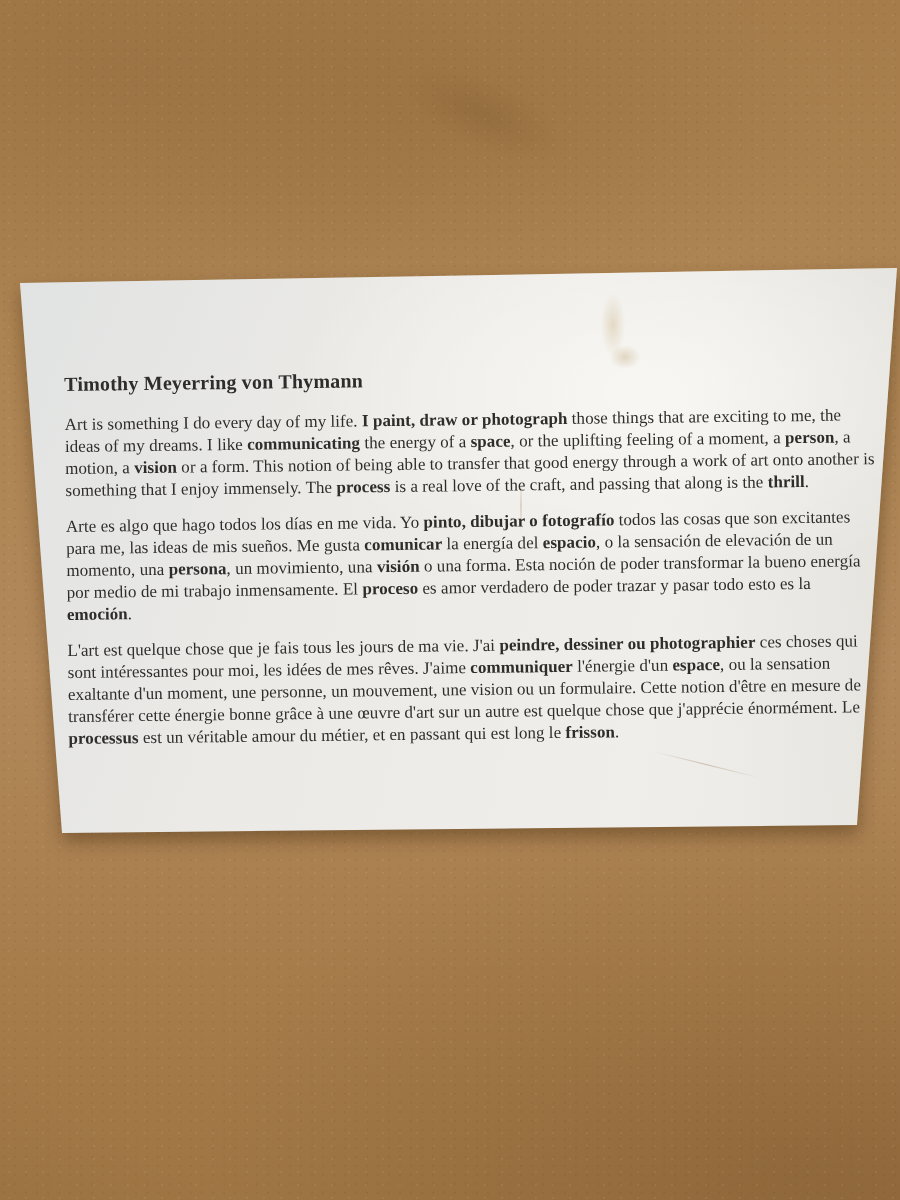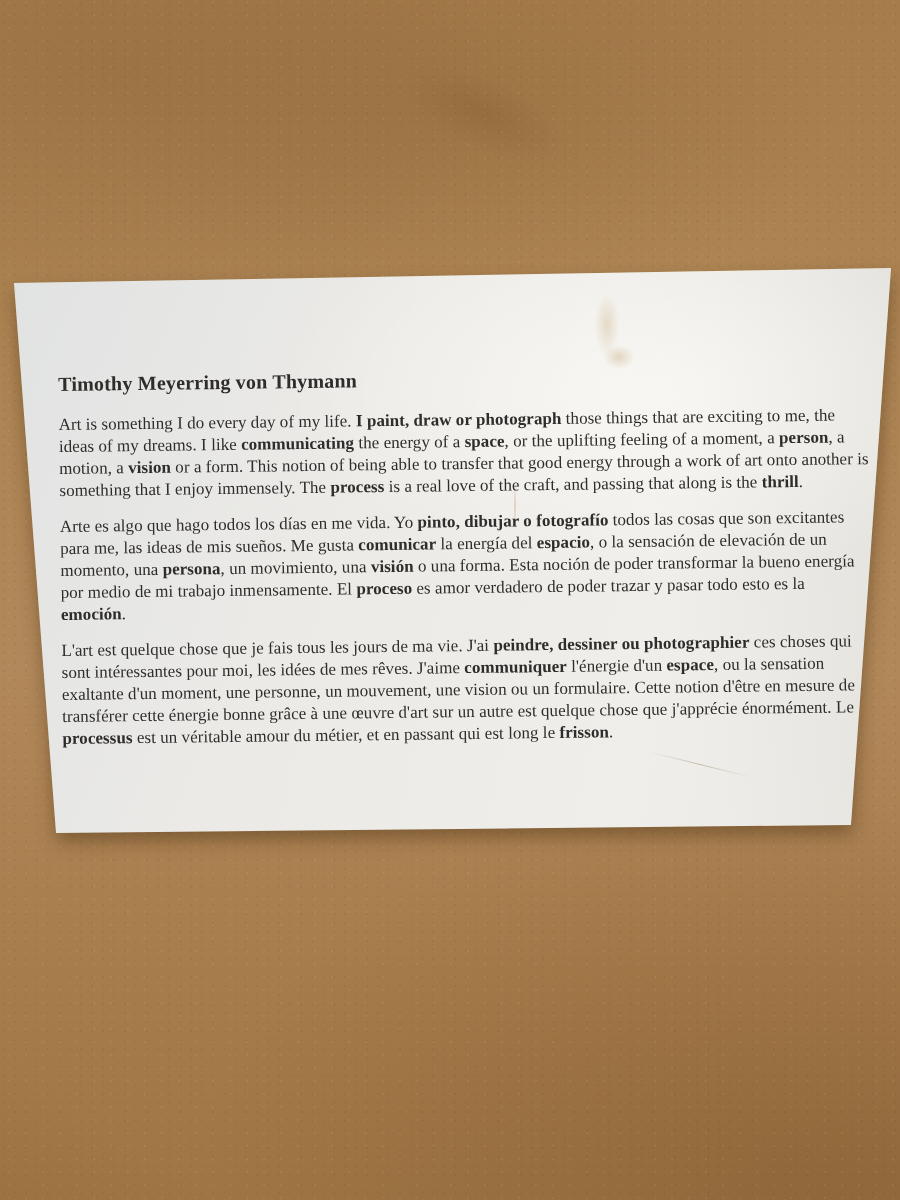--- a/index.html
+++ b/index.html
@@ -26,21 +26,21 @@
     background-size: 11px 9px, 17px 13px, auto, auto, auto, auto, auto, auto;
   }
   .smudge-top {
     position: absolute; left: 400px; top: 80px; width: 170px; height: 70px;
     background: radial-gradient(ellipse at 50% 50%, rgba(92,62,26,.14), transparent 70%);
     transform: rotate(24deg);
   }
 
   
   .paper-wrap {
-    position: absolute; left: 14px; top: 266px; width: 878px; height: 570px;
+    position: absolute; left: 20px; top: 266px; width: 878px; height: 570px;
     filter: drop-shadow(1px 9px 9px rgba(72,46,18,.45));
   }
   .paper {
     position: absolute; inset: 0;
     clip-path: polygon(0px 17px, 877px 2px, 837px 559px, 42px 567px);
     background-image:
       radial-gradient(ellipse 560px 300px at 72% 22%, rgba(255,255,251,.55), transparent 65%),
       linear-gradient(115deg, rgba(209,214,218,.30) 0%, transparent 38%),
       linear-gradient(255deg, rgba(205,205,200,.25) 0%, transparent 30%),
       linear-gradient(100deg, #e8e8e6 0%, #edebe7 45%, #f0eeea 72%, #eae8e3 100%);

